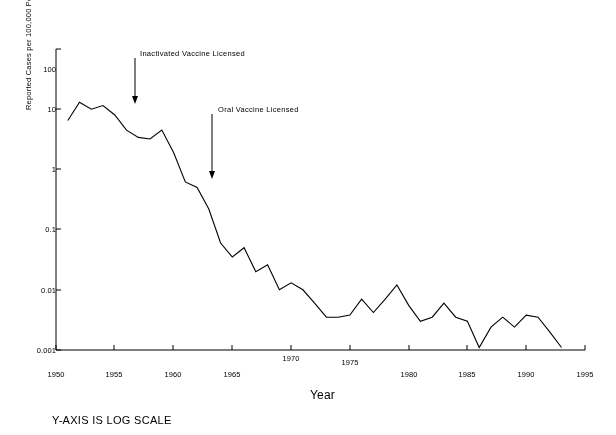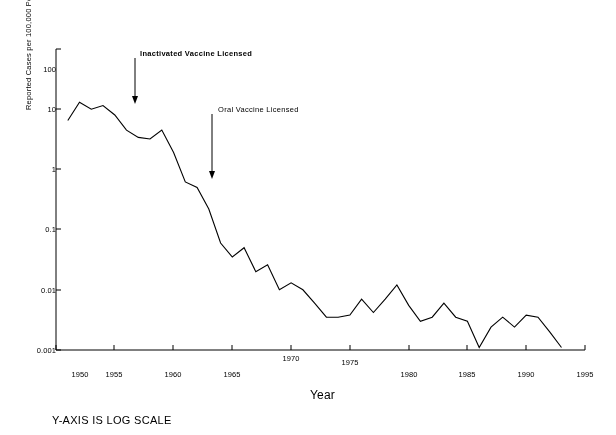--- a/index.html
+++ b/index.html
@@ -65,21 +65,21 @@
     left: 310px;
     top: 388px;
     letter-spacing: 0.2px;
   }
   .annot {
     position: absolute;
     font-size: 7.5px;
     white-space: nowrap;
     letter-spacing: 0.3px;
   }
-  #annot-1 { left: 140px; top: 49px; font-weight: bold; }
+  #annot-1 { left: 140px; top: 49px; }
   #annot-2 { left: 218px; top: 105px; }
   #footnote {
     position: absolute;
     left: 52px;
     top: 414px;
     font-size: 11px;
     letter-spacing: 0.3px;
   }
 </style>
 </head>
@@ -90,21 +90,21 @@
 
   <div id="ylabel">Reported Cases per 100,000 Population</div>
 
   <div class="ytick" style="left:12px; top:46px;margin-top:19px;">100</div>
   <div class="ytick" style="left:12px; top:105px;">10</div>
   <div class="ytick" style="left:12px; top:165px;">1</div>
   <div class="ytick" style="left:12px; top:225px;">0.1</div>
   <div class="ytick" style="left:12px; top:286px;">0.01</div>
   <div class="ytick" style="left:12px; top:346px;">0.001</div>
 
-  <div class="xtick" style="left:41px;  top:370px;margin-left:24px;">1950</div>
+  <div class="xtick" style="left:41px;  top:370px;">1950</div>
   <div class="xtick" style="left:99px;  top:370px;">1955</div>
   <div class="xtick" style="left:158px; top:370px;">1960</div>
   <div class="xtick" style="left:217px; top:370px;">1965</div>
   <div class="xtick" style="left:276px; top:354px;">1970</div>
   <div class="xtick" style="left:335px; top:358px;">1975</div>
   <div class="xtick" style="left:394px; top:370px;">1980</div>
   <div class="xtick" style="left:452px; top:370px;">1985</div>
   <div class="xtick" style="left:511px; top:370px;">1990</div>
   <div class="xtick" style="left:570px; top:370px;">1995</div>
 

